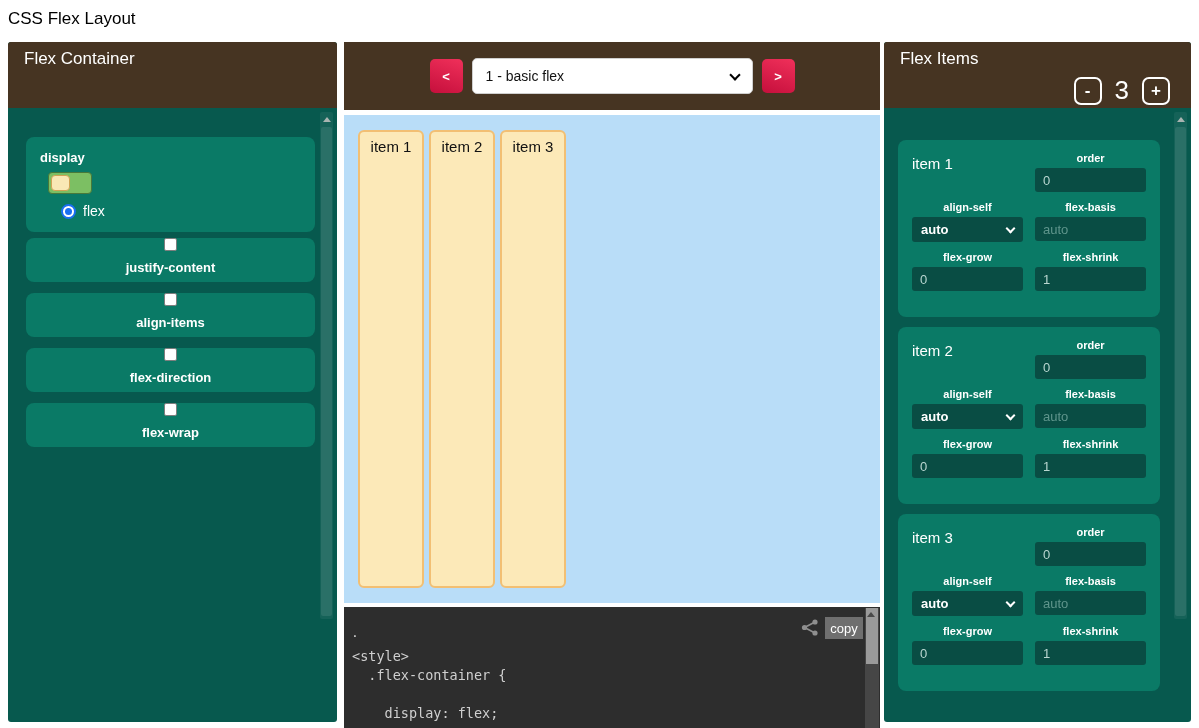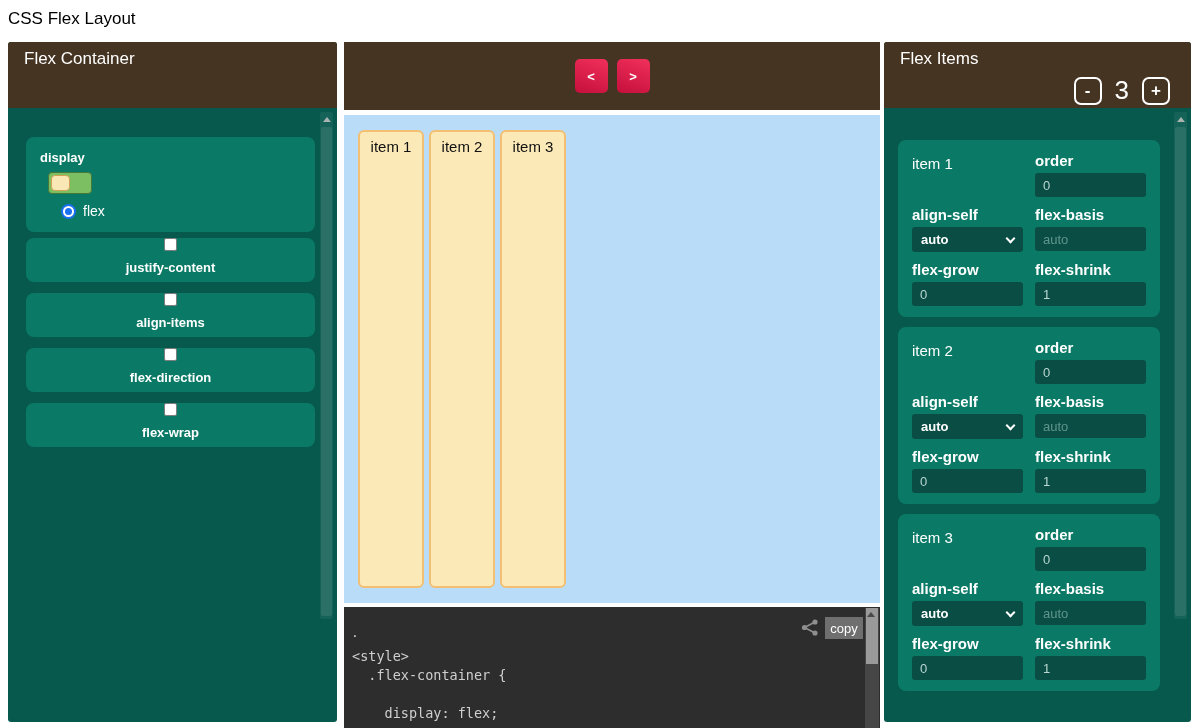--- a/index.html
+++ b/index.html
@@ -66,21 +66,21 @@
   .panel-right { left:884px; width:307px; height:680px; }
   .counter { position:absolute; right:21px; top:33px; display:flex; align-items:center; gap:13px; }
   .count-btn { width:28px; height:28px; background:transparent; border:2px solid #fff; border-radius:7px;
        color:#fff; font-size:17px; font-weight:bold; display:flex; align-items:center; justify-content:center;
        cursor:pointer; font-family:"Liberation Sans", sans-serif; }
   .count-value { color:#fff; font-size:26px; }
   .panel-right .panel-body { padding:32px 31px 0 14px; }
   .item-card { width:262px; height:177px; background:#0a7a66; border-radius:8px; margin-bottom:10px; padding:12px 14px; }
   .item-grid { display:grid; grid-template-columns:1fr 1fr; column-gap:12px; row-gap:9px; }
   .item-title { font-size:15px; color:#fff; padding-top:3px; }
-  .field-label { display:block; font-size:15px; font-weight:bold; color:#fff; margin-bottom:4px; }
+  .field-label { display:block; font-size:11px; font-weight:bold; color:#fff; margin-bottom:4px;text-align:center; }
   .field-input { width:100%; height:24px; background:#094d44; border:none; border-radius:3px; color:#b9d6d0;
        font-size:13px; padding:0 8px; font-family:"Liberation Sans", sans-serif; }
   .field-input::placeholder { color:#5f958c; opacity:1; }
   .select-control { height:25px; background:#094d44; border-radius:3px; color:#fff; font-weight:bold; font-size:13px;
        display:flex; align-items:center; padding:0 9px; cursor:pointer; }
   .chev-white { width:7px; height:7px; border-right:2px solid #fff; border-bottom:2px solid #fff; transform:rotate(45deg); margin-left:auto; margin-bottom:2px; }
 </style>
 </head>
 <body>
 
@@ -124,20 +124,24 @@
 
       <div class="panel-scrollbar">
         <span class="scroll-up-arrow"></span>
         <span class="scroll-thumb"></span>
       </div>
     </div>
   </section>
 
   <div class="preset-bar">
     <button class="nav-btn">&lt;</button>
+    <div class="preset-select">
+      <span>1 - basic flex</span>
+      <span class="chev"></span>
+    </div>
     <button class="nav-btn">&gt;</button>
   </div>
 
   <div class="demo-area">
     <div class="demo-item">item 1</div>
     <div class="demo-item">item 2</div>
     <div class="demo-item">item 3</div>
   </div>
 
   <div class="code-panel">

